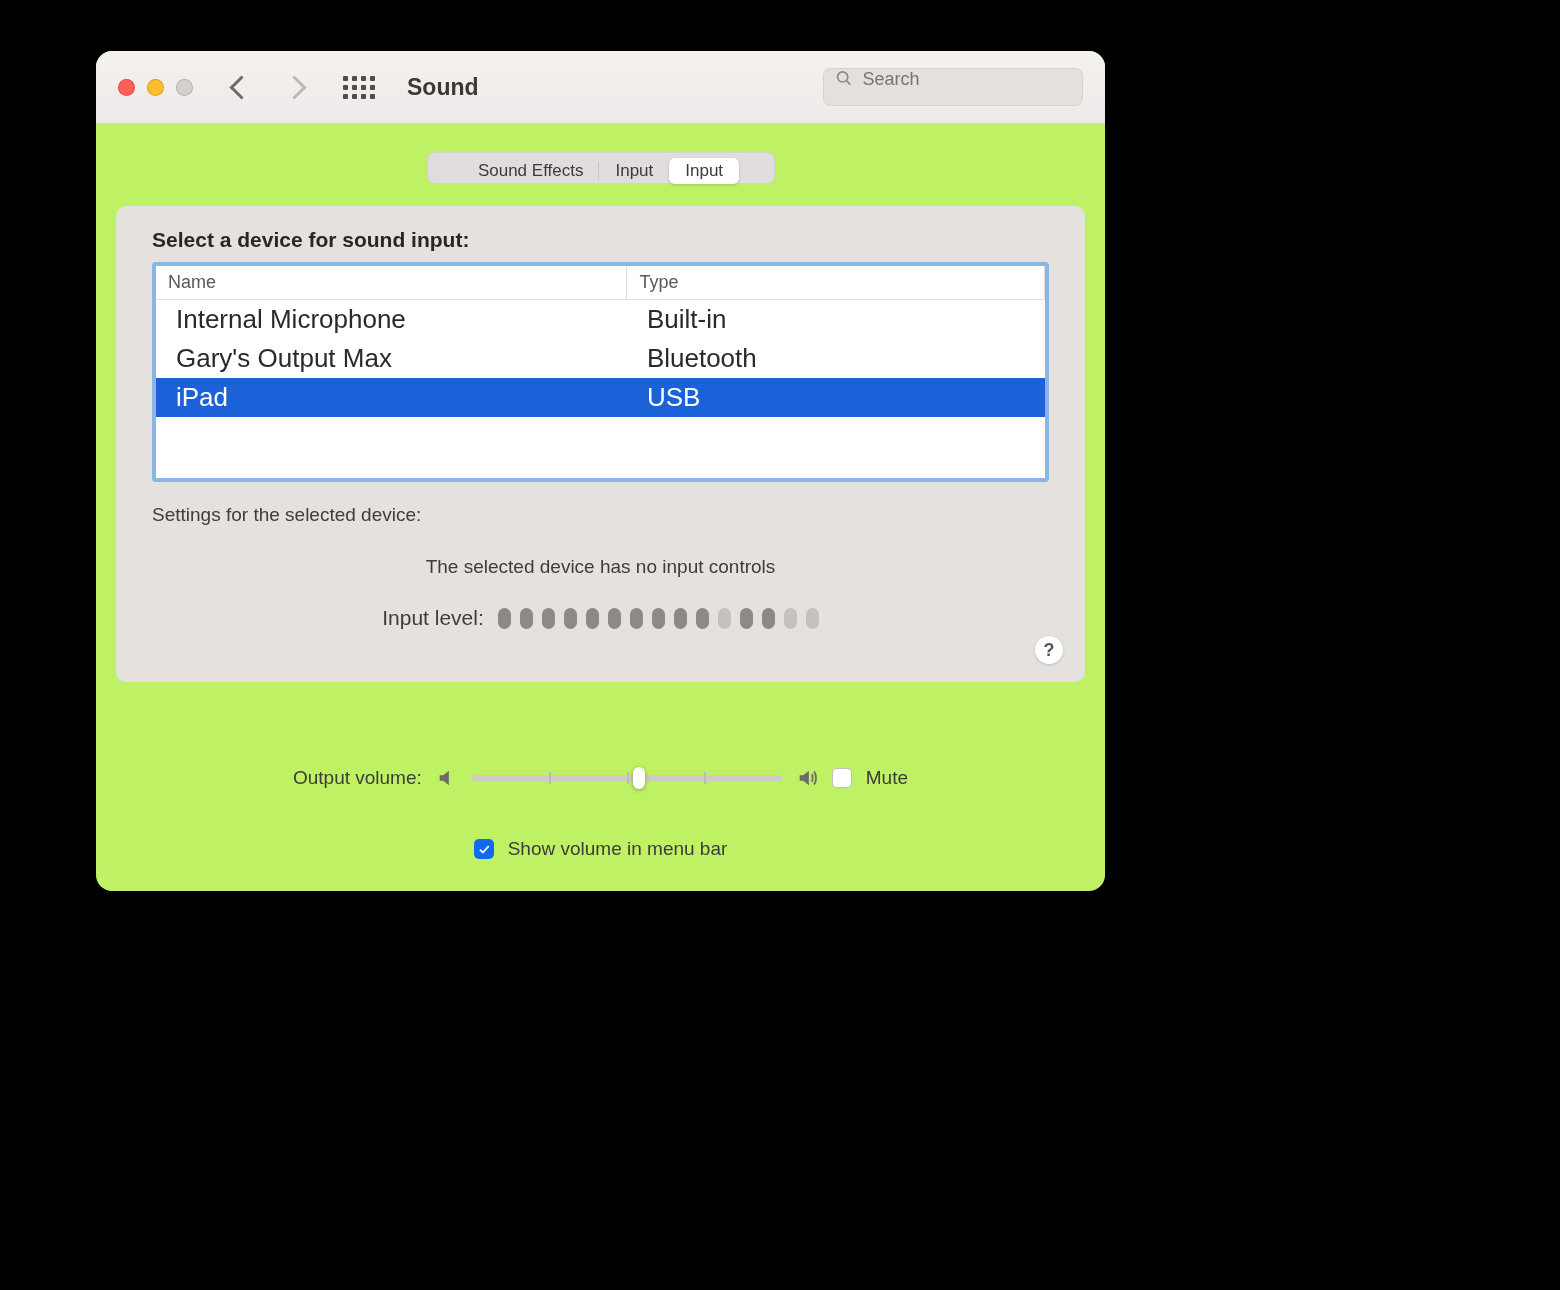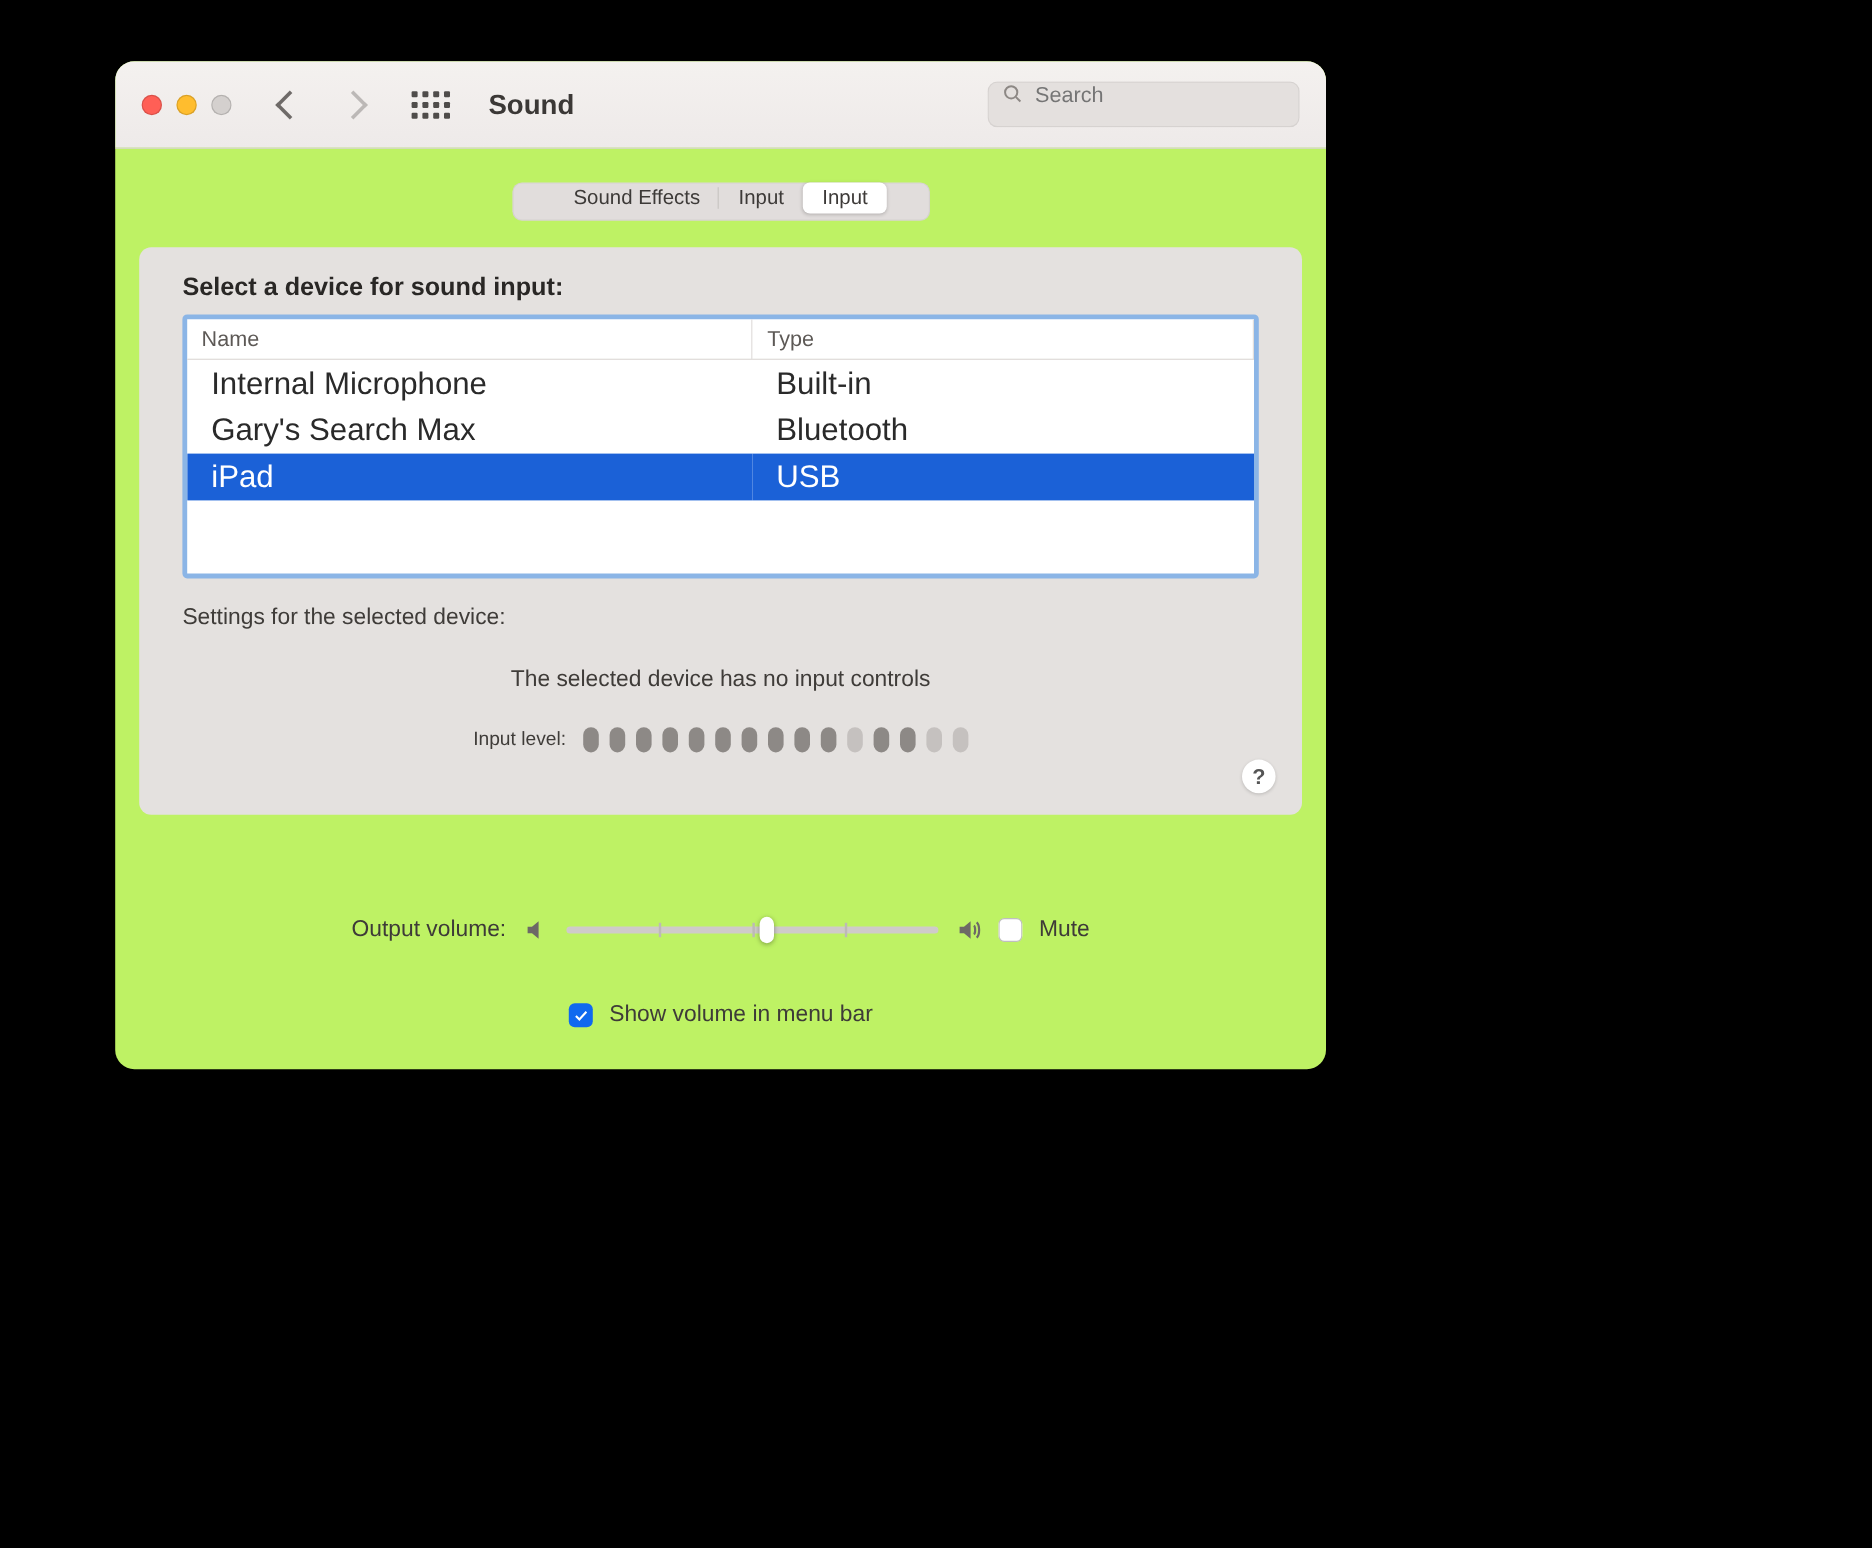--- a/index.html
+++ b/index.html
@@ -79,21 +79,21 @@
   font-size:18px; color:#7e7a77; width:100%;
 }
 
 .panel { padding: 28px 20px 0; }
 .tabs {
   width: 348px;
   margin: 0 auto 22px;
   height: 32px;
   background:#e1dddc;
   border-radius: 8px;
-  display:flex; align-items:flex-start; justify-content:center;
+  display:flex; align-items:flex-end; justify-content:center;
   box-shadow: inset 0 0 0 1px rgba(0,0,0,.05);
   font-size:17px;
 }
 .tab { padding:0 16px; height:26px; line-height:26px; color:#3d3a38; position:relative; cursor:default; }
 .tab:not(:last-child)::after{
   content:""; position:absolute; right:0; top:4px; height:18px; width:1px; background:#c9c5c3;
 }
 .tab.active {
   background:#fff; border-radius:6px;
   box-shadow:0 1px 3px rgba(0,0,0,.18);
@@ -125,21 +125,21 @@
 }
 .table-wrap th:first-child { width:53%; border-right:1px solid #e2dedc; }
 .table-wrap th:last-child { border-right:1px solid #e2dedc; }
 .table-wrap td { font-size:26px; padding: 4px 20px; }
 tr.selected td { background:#1b61d7; color:#fff; }
 
 
 .settings-title { margin:22px 0 30px; font-size:19px; color:#3f3c39; }
 .no-controls { text-align:center; font-size:19px; color:#3f3c39; margin-bottom:28px; }
 .input-level-row { display:flex; align-items:center; justify-content:center; gap:14px; margin-bottom:28px;}
-.input-level-label { font-size:16px; color:#3f3c39; }
+.input-level-label { font-size:21px; color:#3f3c39; }
 .pills { display:flex; gap:9px; }
 .pill {
   width:13px; height:21px; border-radius:7px; background:#8d8986;
 }
 .pill.dim { background:#c5c1bf; }
 
 .help-btn{
   position:absolute; right:22px; bottom:18px;
   width:28px; height:28px; border-radius:50%;
   background:#fff; box-shadow:0 1px 3px rgba(0,0,0,.18);
@@ -235,21 +235,21 @@
                 <th>Name</th>
                 <th>Type</th>
               </tr>
             </thead>
           <tbody id="tbody">
               <tr>
                 <td>Internal Microphone</td>
                 <td>Built-in</td>
               </tr>
               <tr>
-                <td>Gary's Search Max</td>
+                <td>Gary's Output Max</td>
                 <td>Bluetooth</td>
               </tr>
               <tr class="selected">
                 <td>iPad</td>
                 <td>USB</td>
               </tr>
             </tbody>
         </table>
       </div>
 

